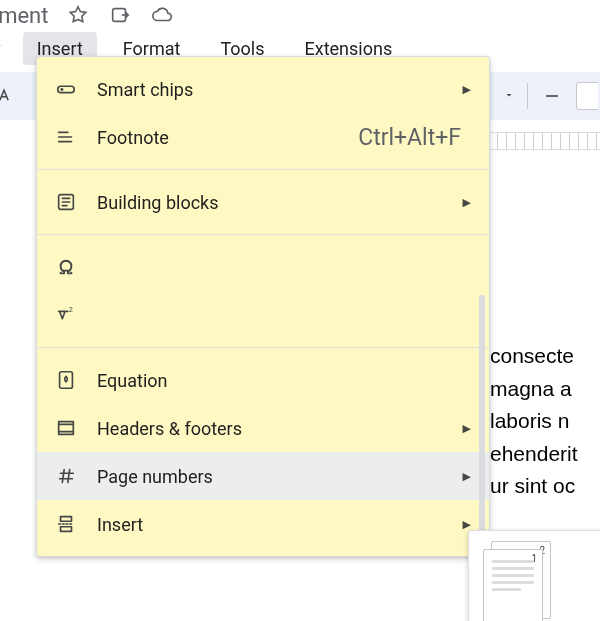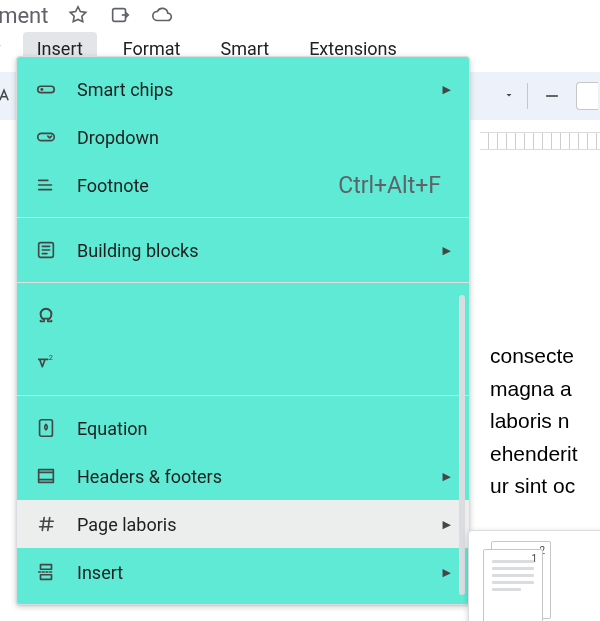--- a/index.html
+++ b/index.html
@@ -133,23 +133,23 @@
       font-family: Arial, sans-serif;
       font-size: 21px;
       line-height: 1.55;
       white-space: nowrap;
     }
 
     
     .dropdown {
       position: absolute;
       top: 56px;
-      left: 16px;
+      left: 36px;
       width: 454px;
-      background: #5eead4;
+      background: #fef9c3;
       border: 1px solid #dadce0;
       border-radius: 4px;
       box-shadow: 0 2px 6px rgba(0,0,0,0.18), 0 1px 2px rgba(0,0,0,0.1);
       padding: 8px 0;
       z-index: 20;
     }
     .dd-item {
       display: flex;
       align-items: center;
       height: 48px;
@@ -245,21 +245,21 @@
     <svg viewBox="0 0 24 24">
         <path d="M7 18a5 5 0 010-10 6 6 0 0111.3 2A4 4 0 0118 18H7z"></path>
       </svg>
   </span>
 </div>
 
 <div class="menubar">
   <span class="menu-cutoff">v</span>
   <span class="menu-item active">Insert</span>
   <span class="menu-item">Format</span>
-  <span class="menu-item">Smart</span>
+  <span class="menu-item">Tools</span>
   <span class="menu-item">Extensions</span>
 </div>
 
 <div class="toolbar">
   <div class="toolbar-left">
     <svg width="20" height="20" viewBox="0 0 24 24" style="margin-left:-6px;" fill="none" stroke="#444746" stroke-width="1.8">
         <path d="M7 17L12 5l5 12M9 13h6"></path>
       </svg>
   </div>
   <div class="toolbar-right">
@@ -294,29 +294,20 @@
     <span class="dd-icon">
       <svg viewBox="0 0 24 24">
           <rect x="3" y="9" width="18" height="7" rx="3.5"></rect>
           <circle cx="7.5" cy="12.5" r="1.6" fill="#444746" stroke="none"></circle>
         </svg>
     </span>
     <span class="dd-label">Smart chips</span>
     <span class="dd-arrow">▶</span>
   </div>
 
-  <div class="dd-item">
-    <span class="dd-icon">
-      <svg viewBox="0 0 24 24">
-          <rect x="3" y="8" width="18" height="8" rx="4"></rect>
-          <path d="M14 11l2 2 2-2"></path>
-        </svg>
-    </span>
-    <span class="dd-label">Dropdown</span>
-  </div>
 
   <div class="dd-item">
     <span class="dd-icon">
       <svg viewBox="0 0 24 24">
           <path d="M4 7h10M4 12h14M4 17h14"></path>
         </svg>
     </span>
     <span class="dd-label">Footnote</span>
     <span class="dd-shortcut">Ctrl+Alt+F</span>
   </div>
@@ -376,21 +367,21 @@
     <span class="dd-label">Headers &amp; footers</span>
     <span class="dd-arrow">▶</span>
   </div>
 
   <div class="dd-item highlight">
     <span class="dd-icon">
       <svg viewBox="0 0 24 24">
           <path d="M6 9h14M5 15h14M10 5l-2 14M16 5l-2 14"></path>
         </svg>
     </span>
-    <span class="dd-label">Page laboris</span>
+    <span class="dd-label">Page numbers</span>
     <span class="dd-arrow">▶</span>
   </div>
 
   <div class="dd-item">
     <span class="dd-icon">
       <svg viewBox="0 0 24 24">
           <path d="M6 4h12v5H6zM6 15h12v5H6z"></path>
           <path d="M4 12h16" stroke-dasharray="2 2"></path>
         </svg>
     </span>

